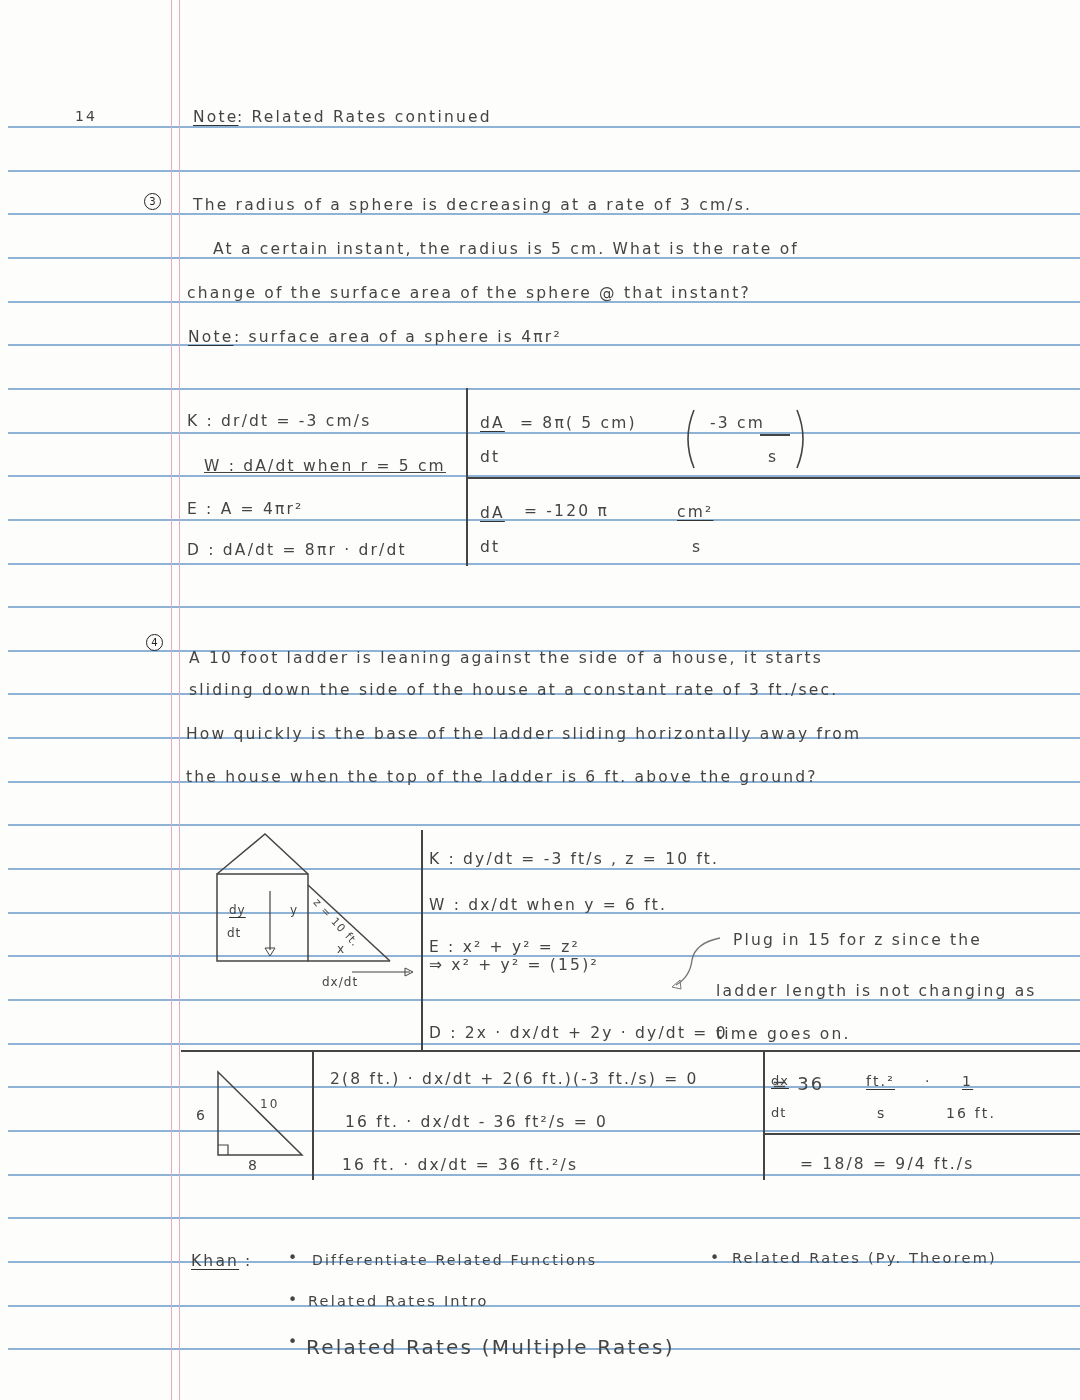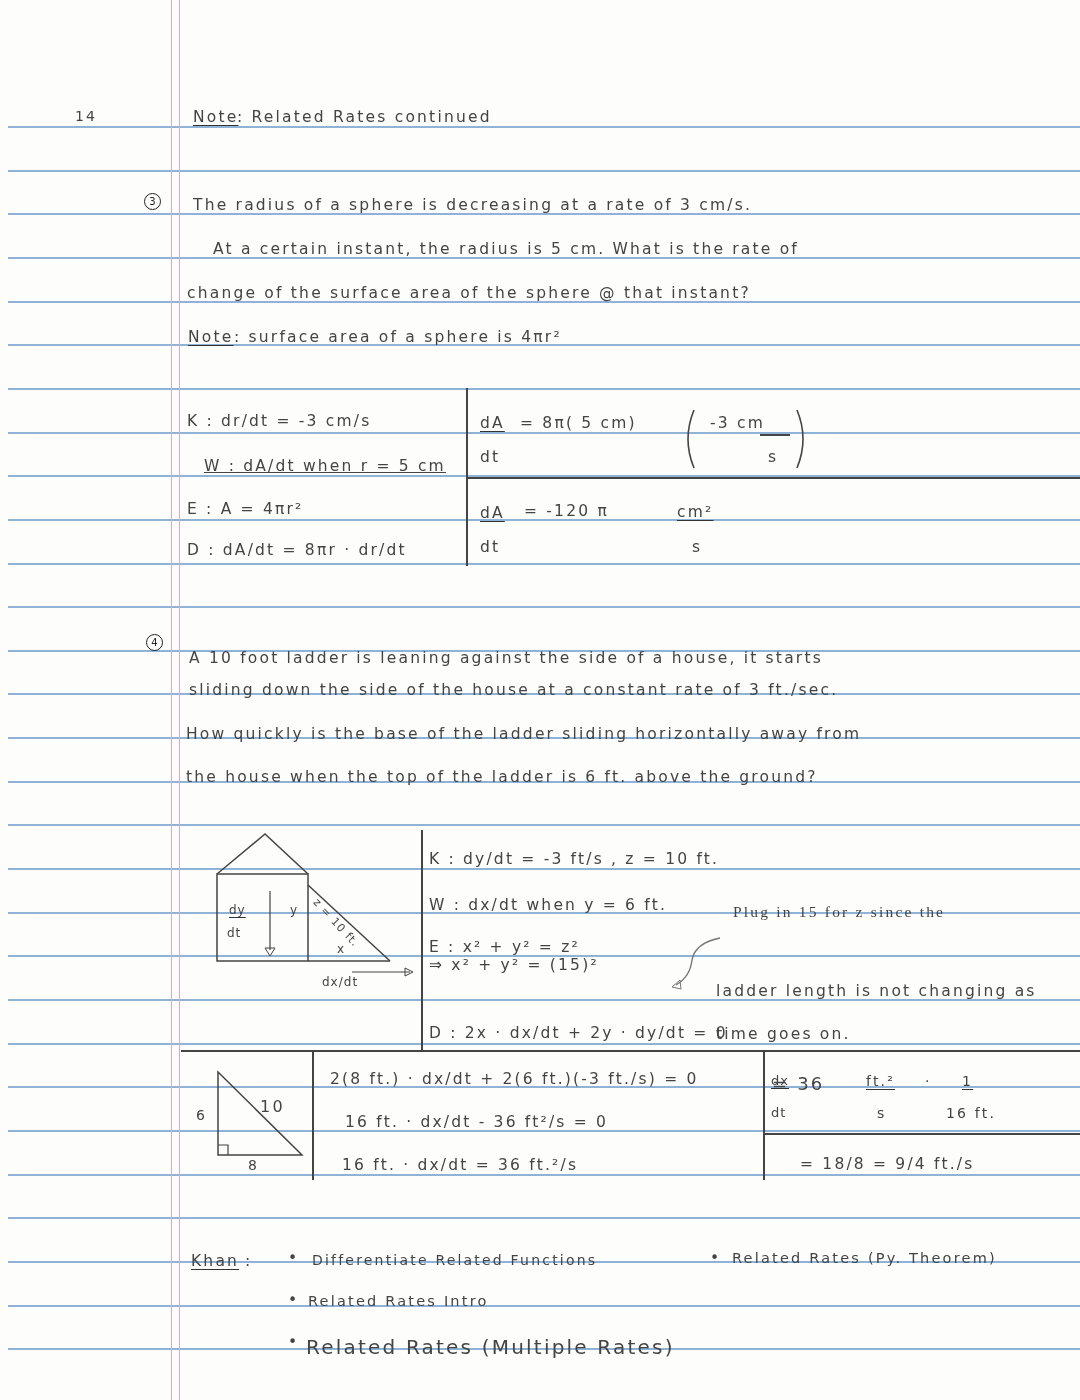--- a/index.html
+++ b/index.html
@@ -136,36 +136,36 @@
 <div class="vline" style="left:421px; top:830px; height:220px;"></div>
 <div class="t" style="left:429px; top:850px;">K : dy/dt = -3 ft/s , z = 10 ft.</div>
 <div class="t" style="left:429px; top:896px;">W : dx/dt  when  y = 6 ft.</div>
 <div class="t" style="left:429px; top:938px;">E : x² + y² = z²</div>
 <div class="t" style="left:429px; top:956px;">⇒ x² + y² = (15)²</div>
 <div class="t" style="left:429px; top:1024px;">D : 2x · dx/dt + 2y · dy/dt = 0</div>
 <svg style="left:670px; top:935px;" width="60" height="55">
   <path d="M50,3 Q25,8 22,25 Q20,42 6,50" stroke="#777" stroke-width="1.4" fill="none"></path>
   <polygon points="2,52 10,45 11,54" stroke="#777" stroke-width="1" fill="none"></polygon>
 </svg>
-<div class="t" style="left:733px; top:903px;font-family:Liberation Serif, serif;">Plug in 15 for z since the</div>
+<div class="t" style="left:733px; top:931px;">Plug in 15 for z since the</div>
 <div class="t" style="left:716px; top:982px;">ladder length is not changing as</div>
 <div class="t" style="left:716px; top:1025px;">time goes on.</div>
 
 <div class="hline" style="left:181px; top:1050px; width:899px;"></div>
 <div class="vline" style="left:312px; top:1050px; height:130px;"></div>
 <div class="vline" style="left:763px; top:1050px; height:130px;"></div>
 <div class="hline" style="left:763px; top:1133px; width:317px; height:1.5px;"></div>
 
 <svg style="left:210px; top:1065px;" width="100" height="100">
   <polygon points="8,7 8,90 92,90" stroke="#444" stroke-width="1.5" fill="none"></polygon>
   <polyline points="8,80 18,80 18,90" stroke="#444" stroke-width="1.2" fill="none"></polyline>
 </svg>
 <div class="t" style="left:196px; top:1107px; font-size:14px;">6</div>
 <div class="t" style="left:248px; top:1157px; font-size:14px;">8</div>
-<div class="t" style="left:260px; top:1097px; font-size:16px;">10</div>
+<div class="t" style="left:260px; top:1097px; font-size:12px;">10</div>
 
 <div class="t" style="left:330px; top:1070px;">2(8 ft.) · dx/dt + 2(6 ft.)(-3 ft./s) = 0</div>
 <div class="t" style="left:345px; top:1113px;">16 ft. · dx/dt - 36 ft²/s = 0</div>
 <div class="t" style="left:342px; top:1156px;">16 ft. · dx/dt = 36 ft.²/s</div>
 
 <div class="t sm u" style="left:771px; top:1073px; font-size:13px;">dx</div>
 <div class="t sm" style="left:771px; top:1105px; font-size:13px;">dt</div>
 <div class="t" style="left:772px; top:1073px; font-size:18px;">= 36</div>
 <div class="t u" style="left:866px; top:1073px; font-size:14px;">ft.²</div>
 <div class="t" style="left:877px; top:1105px; font-size:14px;">s</div>

